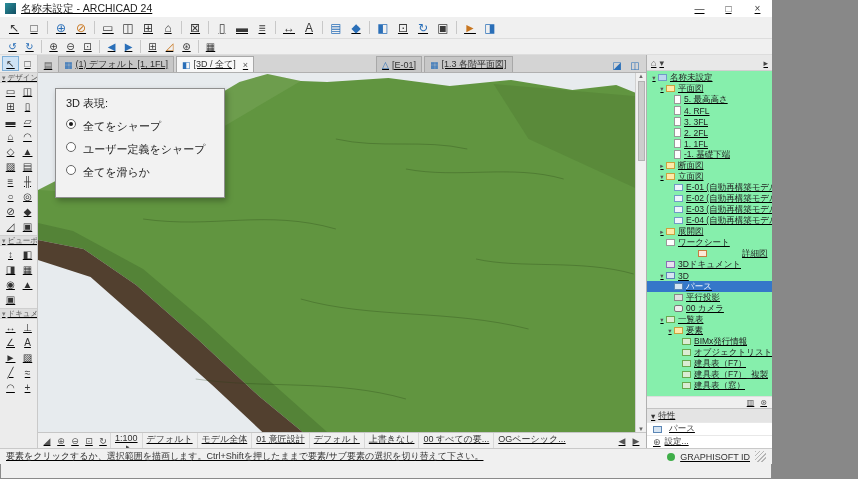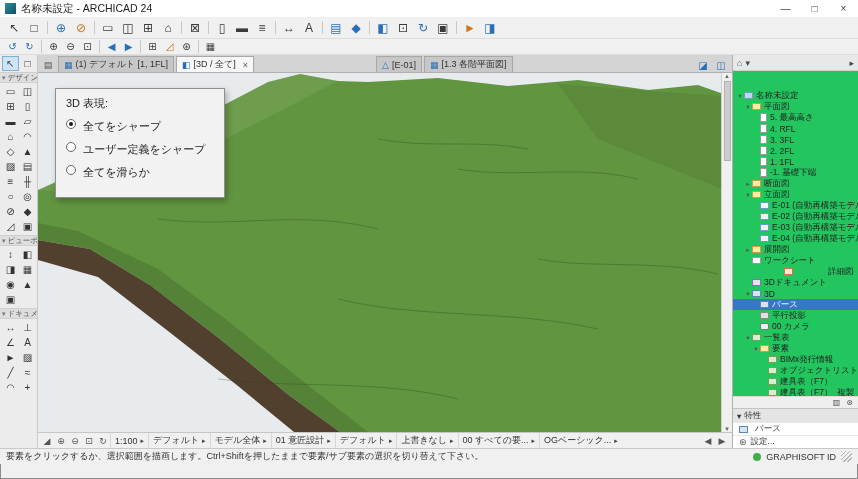--- a/index.html
+++ b/index.html
@@ -1,18 +1,18 @@
 <!DOCTYPE html>
 <html style="--sky: #e7ebee; --terrain-green: #619540; --terrain-brown: #52402f; --selection-blue: #3577c9; --status-green: #3fae49;"><head>
 <meta charset="utf-8">
 <style>
   * { box-sizing: border-box; }
   body { margin:0; font-family:"Liberation Sans","DejaVu Sans",sans-serif; background:#888; }
-  .app { width:858px; height:479px; background:#f0f0f0; position:relative; overflow:hidden;
-         box-shadow: inset 0 0 0 1px #8a8a8a; }
+  .app { width:772px; height:479px; background:#f0f0f0; position:relative; overflow:hidden;
+         box-shadow: inset 0 0 0 1px #8a8a8a; text-decoration: underline; }
 
   
   .titlebar { height:17px; background:#ffffff; display:flex; align-items:center; padding-left:5px;
               font-size:10.5px; color:#222; }
   .app-icon { width:11px; height:11px; background:linear-gradient(135deg,#2a8f9b,#134e62); margin-right:5px; flex:none; }
   .winbtns { margin-left:auto; display:flex; height:100%; }
   .winbtn { width:29px; text-align:center; font-size:10px; color:#444; line-height:17px; }
 
   
   .menubar { height:15px; background:#f0f0f0; display:flex; align-items:center; font-size:10.5px;
@@ -78,31 +78,31 @@
   .radio { width:10px; height:10px; border:1px solid #666; border-radius:50%; background:#fff;
            margin-right:7px; position:relative; flex:none; }
   .radio.checked::after { content:""; position:absolute; left:2px; top:2px; width:4px; height:4px;
            background:#1a1a1a; border-radius:50%; }
 
   
   .quickbar { height:16px; background:#f0f0f0; border-top:1px solid #c6c6c6; display:flex;
               align-items:center; font-size:9px; color:#333; overflow:hidden; padding-left:2px; }
   .qb-icon { width:14px; text-align:center; font-size:9px; color:#555; flex:none; }
   .qb-item { display:flex; align-items:center; padding:0 4px; border-left:1px solid #d8d8d8;
-             height:100%; white-space:nowrap; }
+             height:100%; white-space:nowrap;flex-direction:column; }
   .qb-arrow { font-size:7px; margin-left:3px; color:#444; }
   .qb-right { margin-left:auto; display:flex; padding-right:3px; }
 
   
   .navigator { width:126px; background:#f7f7f7; border-left:1px solid #b0b0b0; display:flex;
                flex-direction:column; font-size:8.5px; min-width:126px; }
   .nav-header { height:16px; display:flex; align-items:center; padding:0 4px; background:#e8e8e8;
                 border-bottom:1px solid #d0d0d0; gap:3px; font-size:9px; color:#444; }
   .nav-spacer { flex:1; }
-  .tree { flex:1; overflow:hidden; background:#22c55e; padding-top:19px; }
+  .tree { flex:1; overflow:hidden; background:#86efac; padding-top:1px; }
   .trow { height:11px; display:flex; align-items:center; white-space:nowrap; color:#222; }
   .trow.sel { background:var(--selection-blue,#3577c9); color:#fff; }
   .chevt { width:8px; font-size:6.5px; color:#555; text-align:center; flex:none; }
   .trow.sel .chevt { color:#fff; }
   .tico { width:9px; height:7px; flex:none; margin-right:3px; }
   .i-folder { background:#ffe9a8; border:1px solid #c9a23f; }
   .i-folder-blue { background:#bcd6ee; border:1px solid #6f9cc6; }
   .i-page { background:#fff; border:1px solid #999; width:7px; height:9px; }
   .i-elev { background:#eef4fb; border:1px solid #6f9cc6; }
   .i-sheet { background:#fff; border:1px solid #999; }

